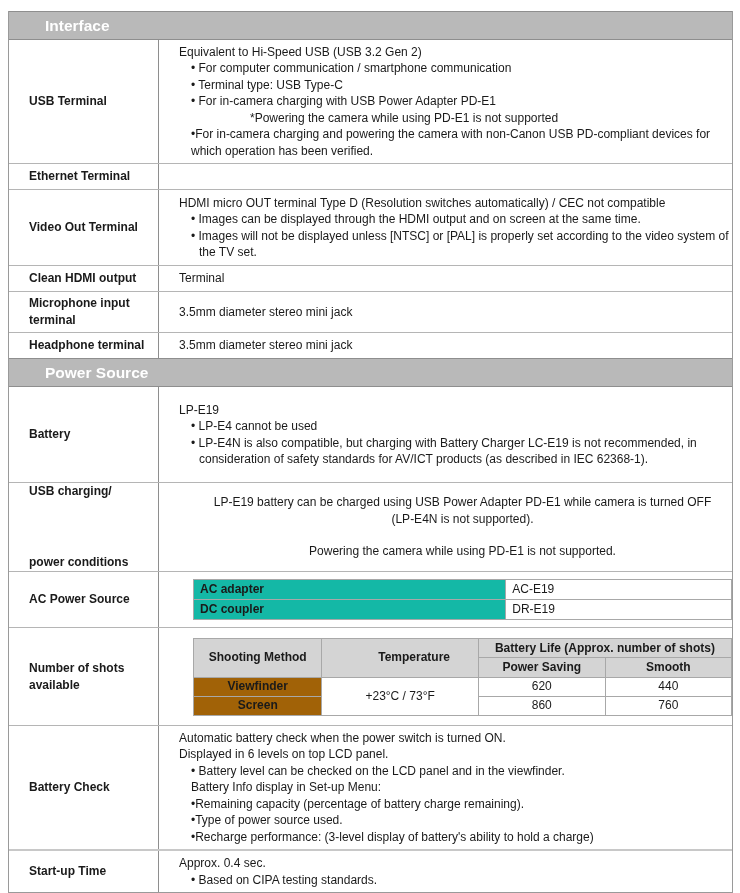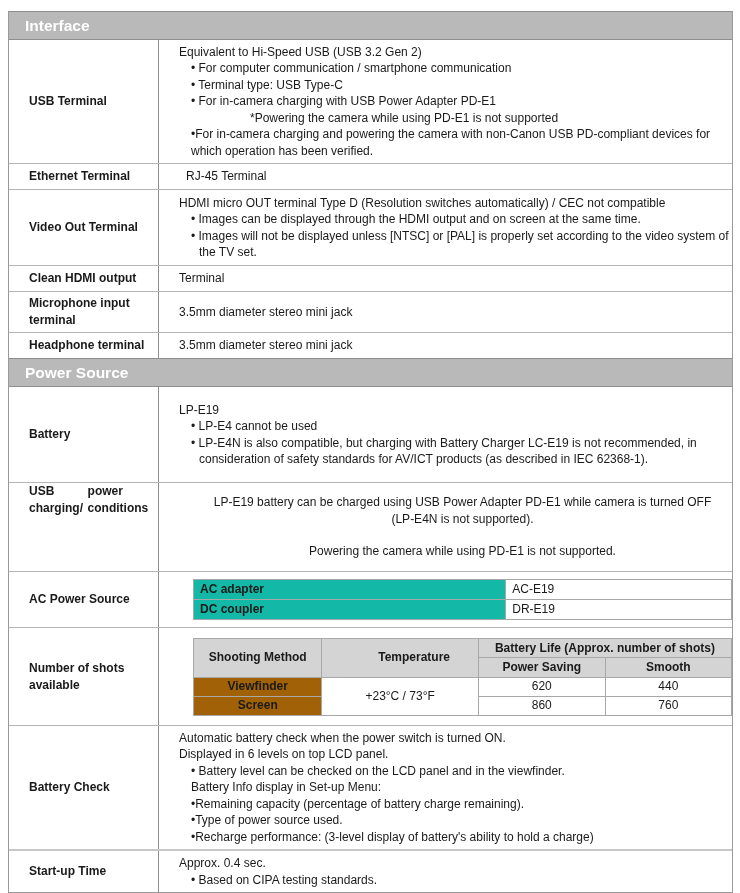--- a/index.html
+++ b/index.html
@@ -5,21 +5,21 @@
   html, body { margin: 0; padding: 0; background: #ffffff; }
   body { width: 740px; height: 893px; position: relative; overflow: hidden;
          font-family: "Liberation Sans", sans-serif; color: #1a1a1a; }
   .spec { position: absolute; left: 8px; top: 11px; width: 723px; border-collapse: collapse;
           border-left: 1px solid #9a9a9a; border-right: 1px solid #9a9a9a; }
   .row { display: flex; border-bottom: 1px solid #b5b5b5; }
   .label { width: 150px; flex: none; border-right: 1px solid #8e8e8e; padding: 0 0 0 20px;
            font-weight: bold; font-size: 12px; display: flex; align-items: center; line-height: 17px; box-sizing: border-box; }
   .value { flex: 1; padding: 0 0 0 20px; font-size: 12px; line-height: 16.5px; display: flex; flex-direction: column; justify-content: center; box-sizing: border-box; }
   .section { background: #b9b9b9; color: #ffffff; font-weight: bold; font-size: 15.5px;
-             height: 27px; line-height: 27px; padding-left: 16px; border-top: 1px solid #8e8e8e; border-bottom: 1px solid #8e8e8e; }
+             height: 27px; line-height: 27px; padding-left: 36px; border-top: 1px solid #8e8e8e; border-bottom: 1px solid #8e8e8e; }
   .ind1 { padding-left: 12px; }
   .ind2 { padding-left: 20px; }
   .ind3 { padding-left: 71px; }
   .line { white-space: nowrap; }
   .wrap { white-space: normal; }
   .mini { border-collapse: collapse; font-size: 12px; }
   .mini td { border: 1px solid #a8a8a8; padding: 1px 6px; height: 17px; }
   .mini td.k { background: #14b8a6; font-weight: bold; }
   .shots { border-collapse: collapse; font-size: 12px; margin-left: -5px; }
   .shots td { border: 1px solid #a8a8a8; text-align: center; height: 18px; padding: 0; }
@@ -40,21 +40,20 @@
       <div class="line ind1">• For computer communication / smartphone communication</div>
       <div class="line ind1">• Terminal type: USB Type-C</div>
       <div class="line ind1">• For in-camera charging with USB Power Adapter PD-E1</div>
       <div class="line ind3">*Powering the camera while using PD-E1 is not supported</div>
       <div class="wrap ind1" style="padding-right:8px;">•For in-camera charging and powering the camera with non-Canon USB PD-compliant devices for which operation has been verified.</div>
     </div>
   </div>
 
   <div class="row" style="height:25px;">
     <div class="label">Ethernet Terminal</div>
-    <div class="value" style="padding-left:27px;">RJ-45 Terminal</div>
   </div>
 
   <div class="row" style="height:75px;">
     <div class="label">Video Out Terminal</div>
     <div class="value">
       <div class="line">HDMI micro OUT terminal Type D (Resolution switches automatically) / CEC not compatible</div>
       <div class="line ind1">• Images can be displayed through the HDMI output and on screen at the same time.</div>
       <div class="line ind1">• Images will not be displayed unless [NTSC] or [PAL] is properly set according to the video system of</div>
       <div class="line ind2">the TV set.</div>
     </div>
@@ -84,21 +83,21 @@
     <div class="label">Battery</div>
     <div class="value">
       <div class="line">LP-E19</div>
       <div class="line ind1">• LP-E4 cannot be used</div>
       <div class="line ind1">• LP-E4N is also compatible, but charging with Battery Charger LC-E19 is not recommended, in</div>
       <div class="line ind2">consideration of safety standards for AV/ICT products (as described in IEC 62368-1).</div>
     </div>
   </div>
 
   <div class="row" style="height:88px;">
-    <div class="label" style="flex-direction:row;align-items:flex-start;justify-content:center;">
+    <div class="label" style="flex-direction:column;align-items:flex-start;justify-content:space-between;">
       <span>USB charging/</span>
       <span>power conditions</span>
     </div>
     <div class="value" style="padding-left:34px;align-items:center;">
       <div class="line">LP-E19 battery can be charged using USB Power Adapter PD-E1 while camera is turned OFF</div>
       <div class="line">(LP-E4N is not supported).</div>
       <div class="line" style="margin-top:16px;">Powering the camera while using PD-E1 is not supported.</div>
     </div>
   </div>
 

